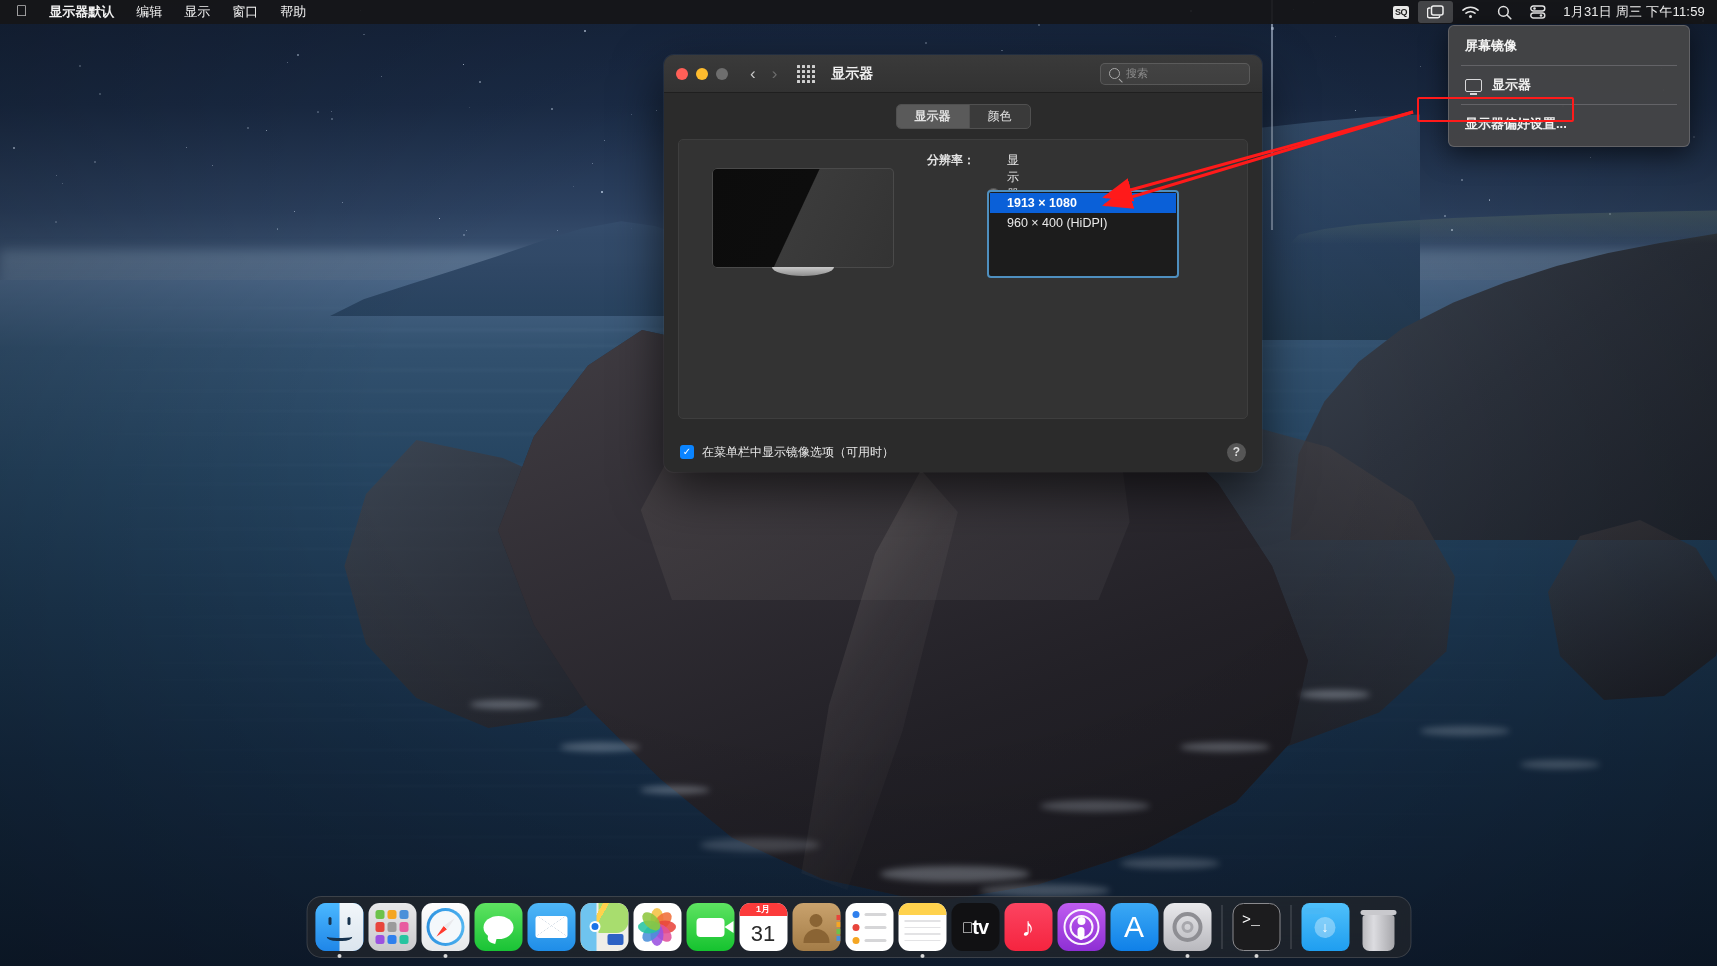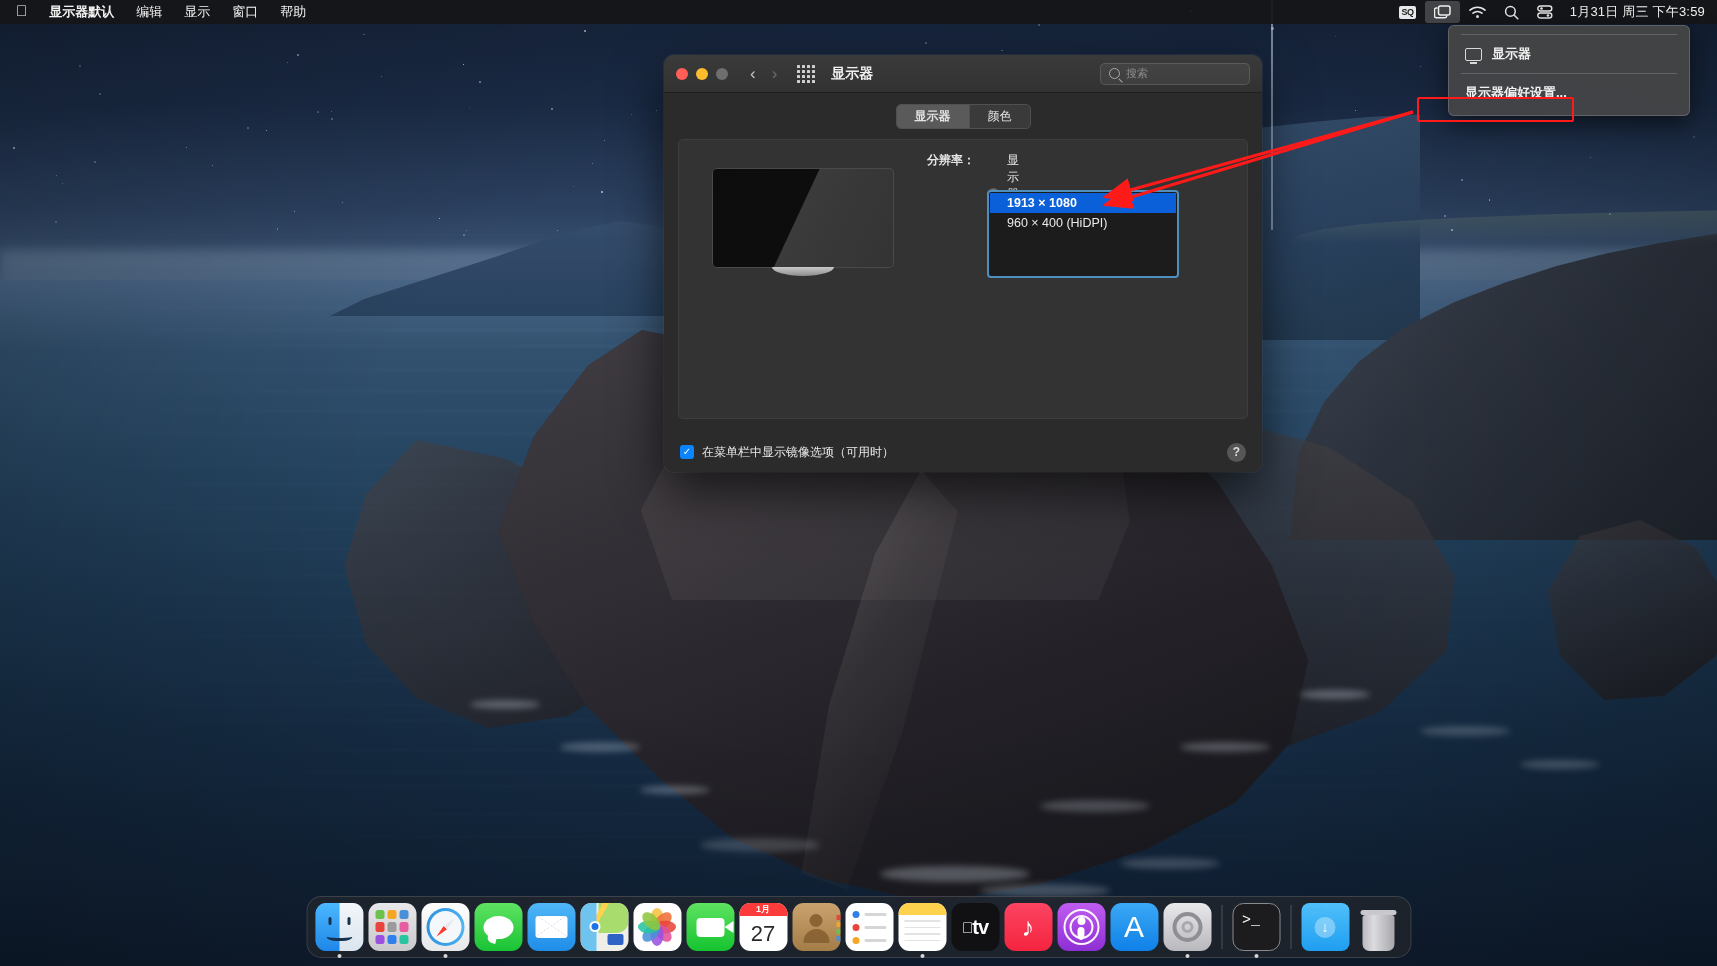--- a/index.html
+++ b/index.html
@@ -552,21 +552,21 @@
         </svg>
       </div>
       <div class="mb-status">
         <svg width="16" height="14" viewBox="0 0 16 14" aria-hidden="true">
           <rect x="0.8" y="1" width="14" height="5" rx="2.5" fill="none" stroke="#e8e8e8" stroke-width="1.4"></rect>
           <circle cx="4.5" cy="3.5" r="1.3" fill="#e8e8e8"></circle>
           <rect x="0.8" y="8" width="14" height="5" rx="2.5" fill="none" stroke="#e8e8e8" stroke-width="1.4"></rect>
           <circle cx="11" cy="10.5" r="1.3" fill="#e8e8e8"></circle>
         </svg>
       </div>
-      <div class="mb-clock">1月31日 周三 下午3:59</div>
+      <div class="mb-clock">1月31日 周三 下午11:59</div>
     </div>
   </div>
 
   <div id="prefs">
     <div class="titlebar">
       <div class="lights">
         <div class="light red"></div>
         <div class="light yellow"></div>
         <div class="light gray"></div>
       </div>
@@ -636,20 +636,21 @@
         <span class="cbox">
             <span>✓</span>
           </span>
         <span class="cb-label">在菜单栏中显示镜像选项（可用时）</span>
       </div>
       <div class="help-btn">?</div>
     </div>
   </div>
 
   <div id="mirror-menu">
+    <div class="menu-header">屏幕镜像</div>
     <div class="menu-sep"></div>
     <div class="menu-row">
       <span class="mon-icon"></span>
       <span class="label">显示器</span>
     </div>
     <div class="menu-sep"></div>
     <div class="menu-row plain">
       <span class="label">显示器偏好设置...</span>
     </div>
   </div>
@@ -741,21 +742,21 @@
 
     <div class="dock-cell">
       <div class="dock-icon ic-facetime">
           <div class="cam"></div>
         </div>
     </div>
 
     <div class="dock-cell">
       <div class="dock-icon ic-calendar">
         <div class="top">1月</div>
-        <div class="day">27</div>
+        <div class="day">31</div>
       </div>
     </div>
 
     <div class="dock-cell">
       <div class="dock-icon ic-contacts">
         <div class="head"></div>
           <div class="body"></div>
         <div class="tabs">
             <i style="background:#e8453c"></i>
             <i style="background:#f5a623"></i>

